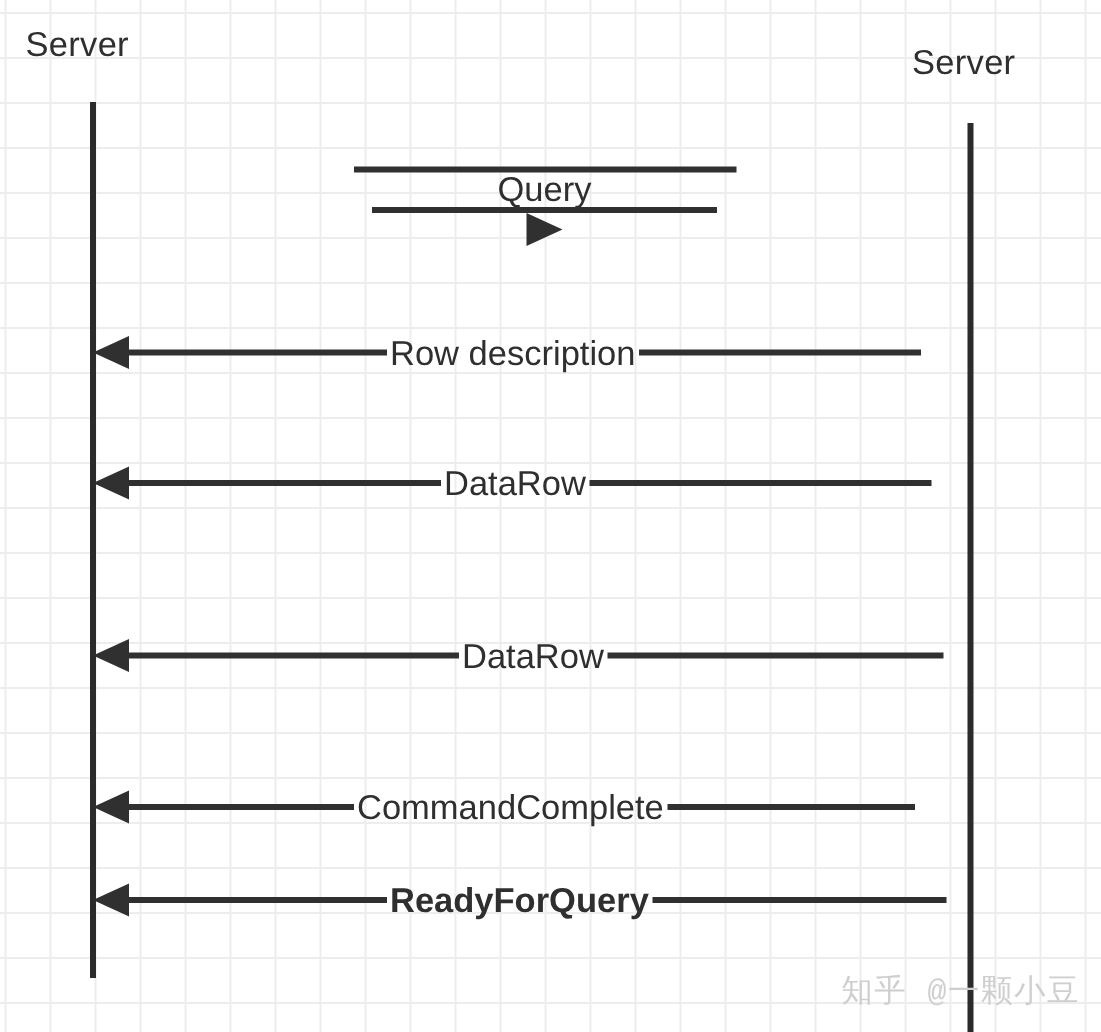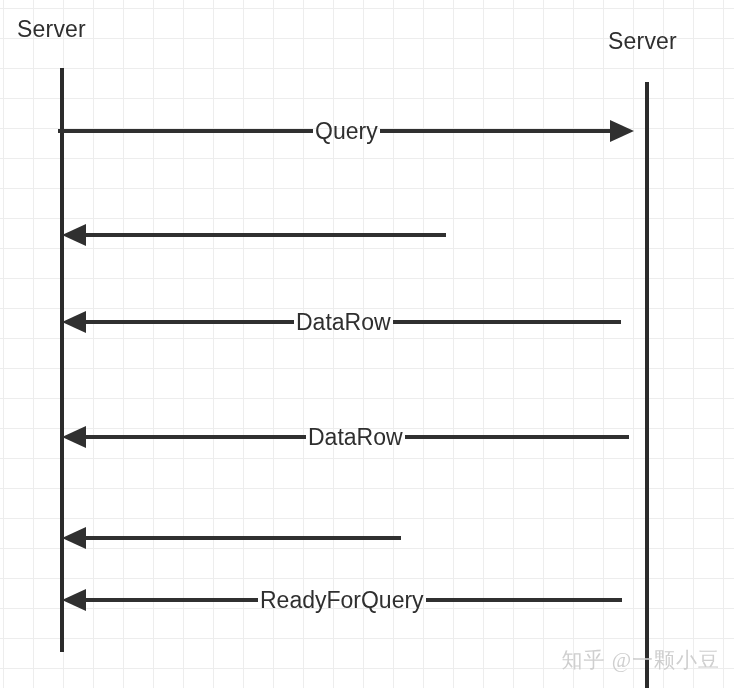--- a/index.html
+++ b/index.html
@@ -82,70 +82,72 @@
 
   
   .watermark {
     position: absolute;
     right: 14px;
     bottom: 14px;
     font-size: 21px;
     color: #cfcfcf;
     letter-spacing: 1px;
     white-space: nowrap;
-    font-family: Liberation Serif, serif;
+    font-family: Liberation Mono, monospace;
   }
 </style>
 </head>
 <body>
 
 <div id="canvas">
 
   <div class="actor-label actor-client">Server</div>
 
   <div class="actor-label actor-server">Server</div>
 
   <div class="lifeline lifeline-client"></div>
 
   <div class="lifeline lifeline-server"></div>
 
-  <div class="message" style="left:58px; top:111px; width:586px;">
+  <div class="message" style="left:70px; top:111px; width:586px;flex-direction:column;">
     <div class="msg-line" style="width:255px;"></div>
     <div class="msg-label">Query</div>
     <div class="msg-line" style="width:230px;"></div>
     <div class="arrow-head arrow-right"></div>
   </div>
 
   <div class="message" style="left:62px; top:215px; width:586px;">
     <div class="arrow-head arrow-left"></div>
     <div class="msg-line" style="width:172px;"></div>
+    <div class="msg-label">Row description</div>
     <div class="msg-line" style="width:188px;"></div>
   </div>
 
   <div class="message" style="left:62px; top:302px; width:578px;">
     <div class="arrow-head arrow-left"></div>
     <div class="msg-line" style="width:208px;"></div>
     <div class="msg-label">DataRow</div>
     <div class="msg-line" style="width:228px;"></div>
   </div>
 
   <div class="message" style="left:62px; top:417px; width:586px;">
     <div class="arrow-head arrow-left"></div>
     <div class="msg-line" style="width:220px;"></div>
     <div class="msg-label">DataRow</div>
     <div class="msg-line" style="width:224px;"></div>
   </div>
 
   <div class="message" style="left:62px; top:518px; width:582px;">
     <div class="arrow-head arrow-left"></div>
     <div class="msg-line" style="width:150px;"></div>
+    <div class="msg-label">CommandComplete</div>
     <div class="msg-line" style="width:165px;"></div>
   </div>
 
-  <div class="message" style="left:62px; top:580px; width:586px;">
+  <div class="message" style="left:62px; top:580px; width:586px;font-weight:bold;">
     <div class="arrow-head arrow-left"></div>
     <div class="msg-line" style="width:172px;"></div>
     <div class="msg-label">ReadyForQuery</div>
     <div class="msg-line" style="width:196px;"></div>
   </div>
 
   <div class="watermark">知乎 @一颗小豆</div>
 
 </div>
 

